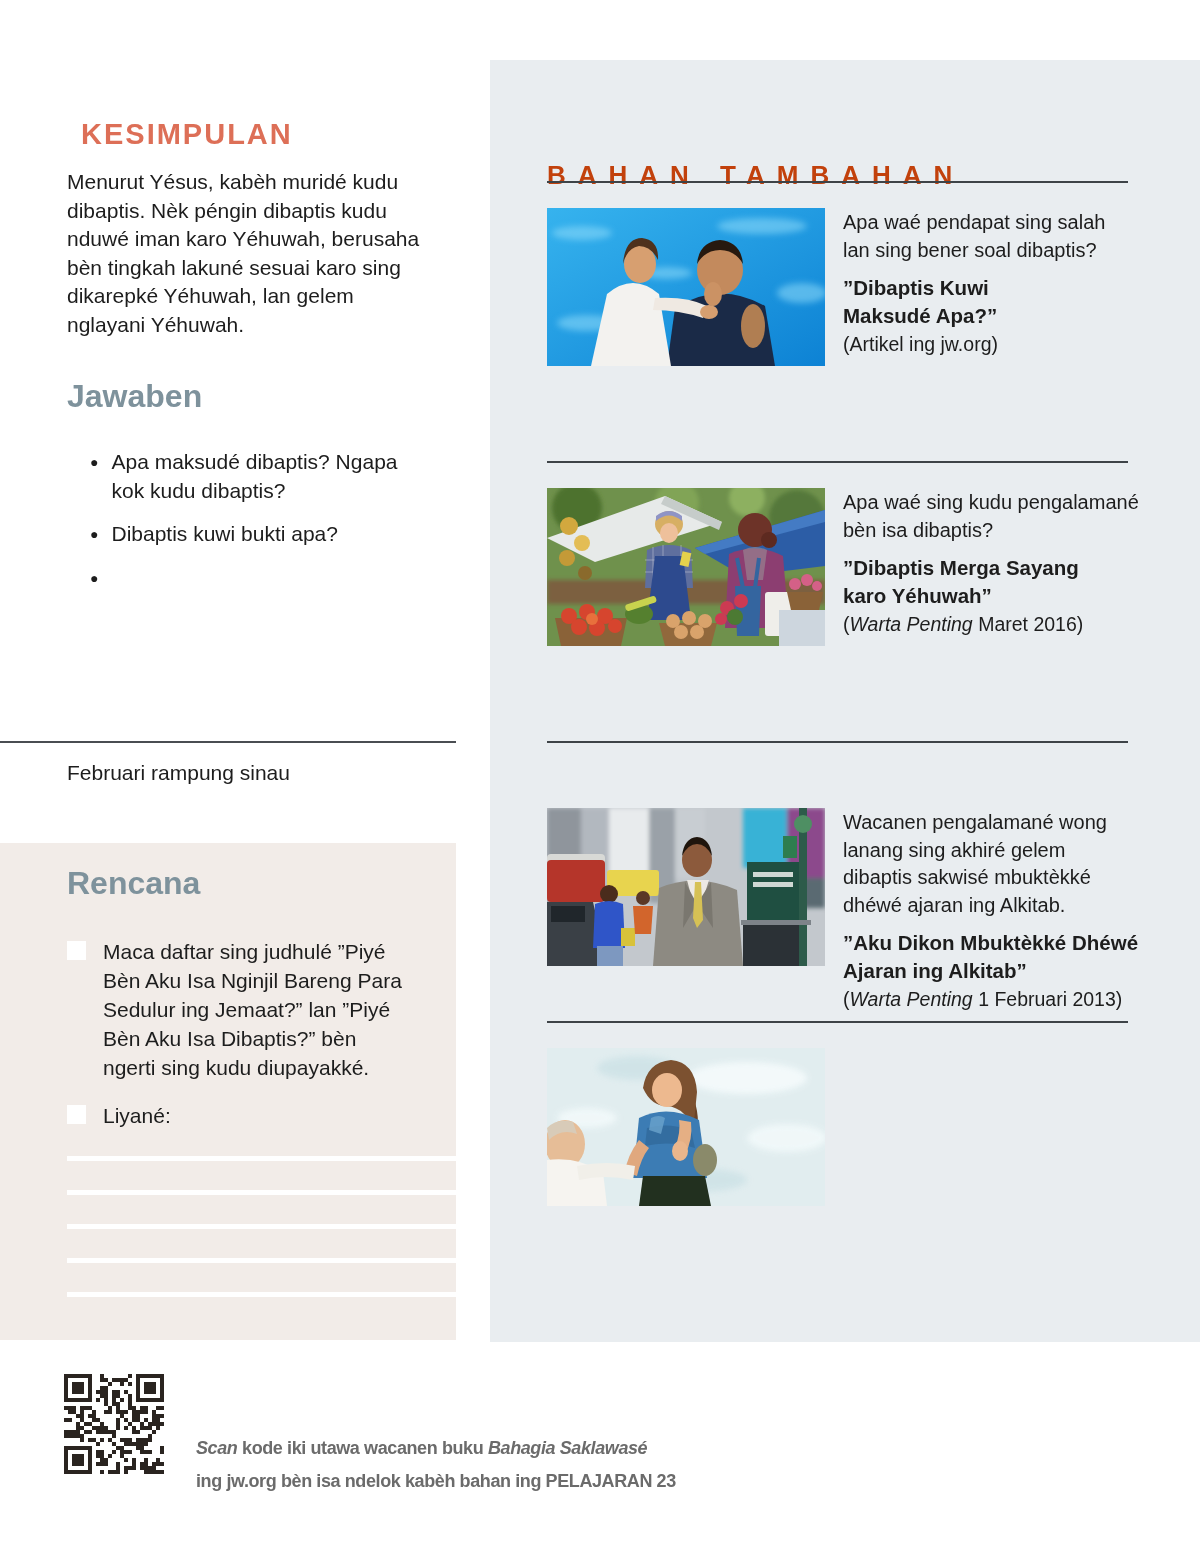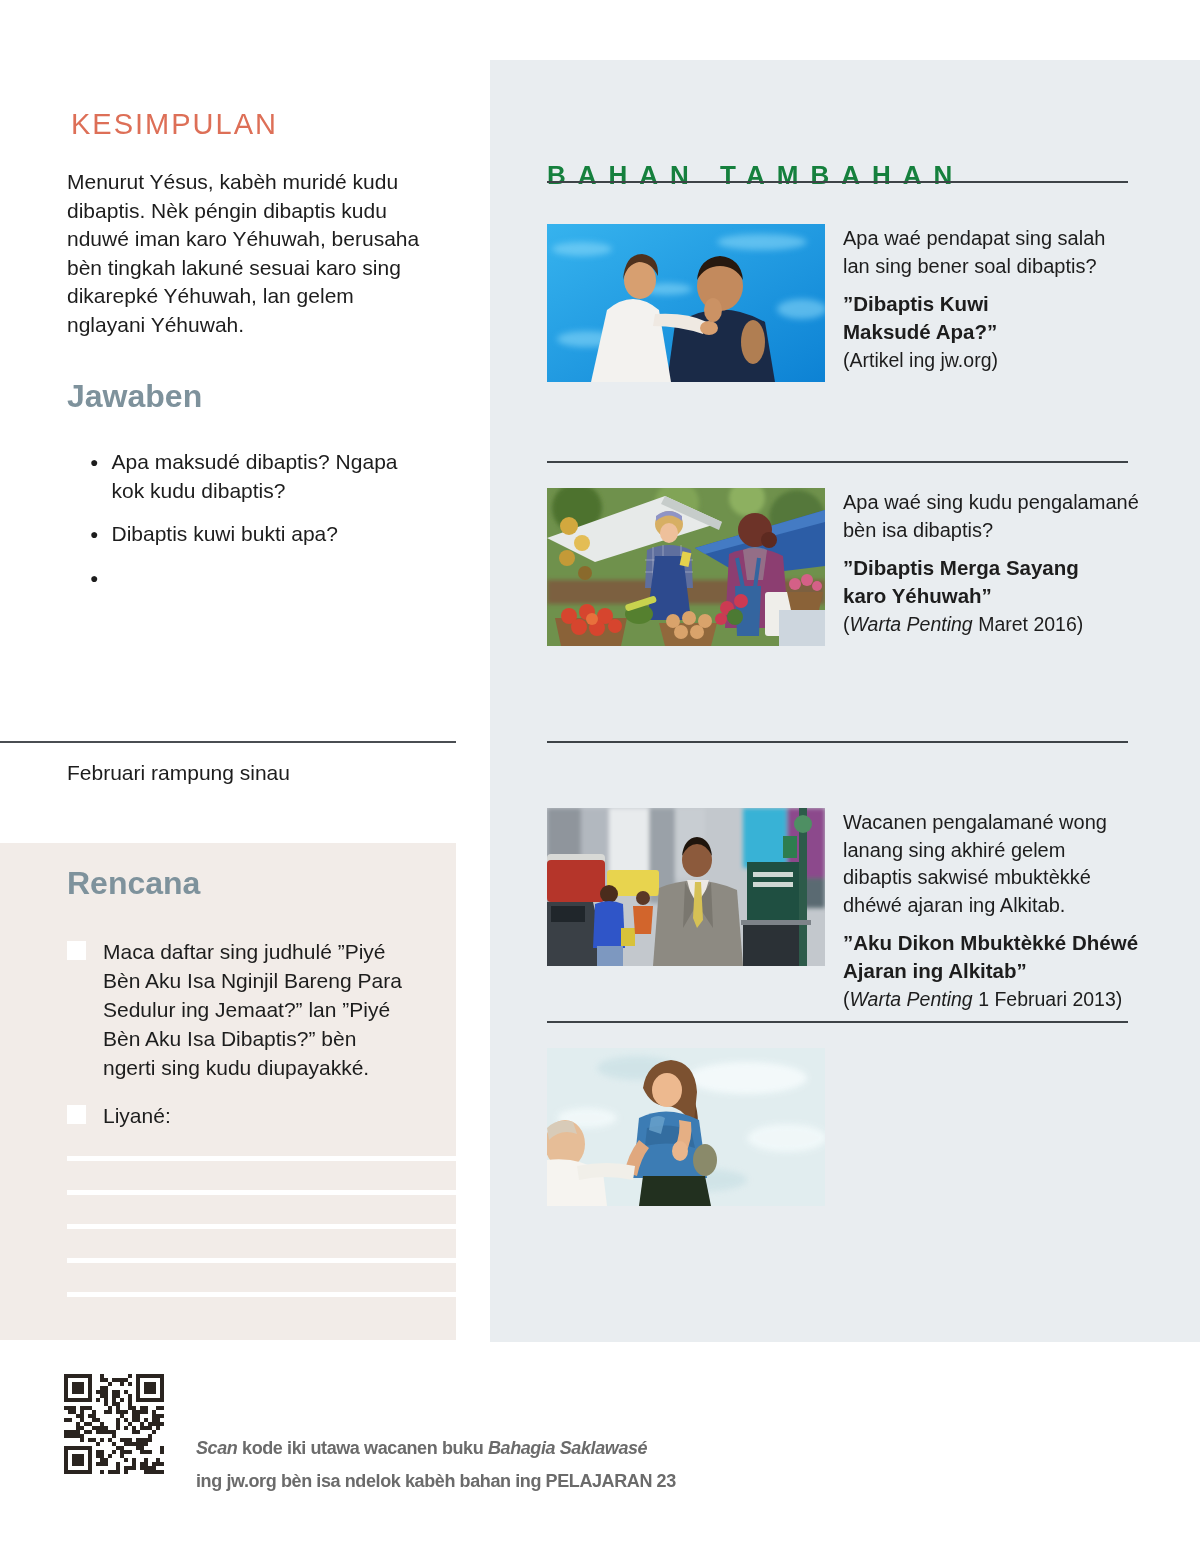--- a/index.html
+++ b/index.html
@@ -1,20 +1,20 @@
 <!DOCTYPE html>
 <html><head>
 <meta charset="utf-8">
 <style>
   html,body{margin:0;padding:0;background:#fff;}
   .page{position:relative;width:1200px;height:1543px;background:#ffffff;
         font-family:"Liberation Sans","DejaVu Sans",sans-serif;color:#1d1d1d;overflow:hidden;}
   .abs{position:absolute;}
   
-  .conclusion-title{left:67px;top:104px;font-size:29px;font-weight:normal;letter-spacing:2px;color:#dd6f57;margin:4px;}
+  .conclusion-title{left:67px;top:104px;font-size:29px;font-weight:bold;letter-spacing:2px;color:#dd6f57;margin:14px;}
   .conclusion-body{left:67px;top:168px;width:395px;font-size:21px;line-height:28.5px;white-space:pre-line;margin:0;}
   .answers-title{left:67px;top:378px;font-size:32px;font-weight:bold;color:#7e929c;margin:0;}
   .answers-list{left:90px;top:448px;width:365px;list-style:none;margin:0;padding:0;}
   .answer-item{display:flex;gap:13px;margin-bottom:15px;font-size:21px;line-height:28.5px;}
   .dot{flex:none;font-size:14px;line-height:28.5px;}
   .answer-text{white-space:pre-line;}
   .rule{left:0;top:741px;width:456px;height:2px;background:#4a4e52;}
   .completion-label{left:67px;top:761px;font-size:21px;}
   .plan-box{left:0;top:843px;width:456px;height:497px;background:#f2ece8;}
   .plan-title{position:absolute;left:67px;top:22px;font-size:32px;font-weight:bold;color:#7e929c;margin:0;}
@@ -26,25 +26,25 @@
   .write-line{position:absolute;left:67px;width:389px;height:5px;background:#ffffff;}
   .wl1{top:313px}.wl2{top:347px}.wl3{top:381px}.wl4{top:415px}.wl5{top:449px}
   .qr{left:64px;top:1374px;width:100px;height:100px;}
   .qr svg{display:block;width:100%;height:100%;}
   .scan-note{left:196px;top:1432px;width:540px;font-size:18px;font-weight:bold;
              letter-spacing:-0.4px;line-height:33px;color:#6b6b6b;}
   .it{font-style:italic;}
   
   .right-panel{left:490px;top:60px;width:710px;height:1282px;background:#e9edf0;}
   .materials-title{position:absolute;left:57px;top:98px;font-size:26px;font-weight:bold;
-                   letter-spacing:12px;color:#15803d;margin:0;top:100px;}
+                   letter-spacing:12px;color:#c2410c;margin:0;top:100px;}
   .sep{position:absolute;left:57px;width:581px;height:2px;background:#3e4347;}
   .sep1{top:121px}.sep2{top:401px}.sep3{top:681px}.sep4{top:961px}
   .mat-item{position:absolute;left:57px;display:flex;gap:18px;}
-  .mi1{top:164px}.mi2{top:428px}.mi3{top:748px}.mi4{top:988px}
+  .mi1{top:148px}.mi2{top:428px}.mi3{top:748px}.mi4{top:988px}
   .photo{width:278px;height:158px;flex:none;display:block;}
   .mat-text{width:302px;}
   .desc{font-size:20px;line-height:27.5px;white-space:pre-line;margin:0;padding-top:1px;}
   .mtitle{font-size:20.5px;line-height:27.5px;font-weight:bold;white-space:pre-line;margin:10px 0 0;}
   .msource{font-size:19.5px;line-height:26px;margin:2px 0 0;}
 </style>
 </head>
 <body>
 
 <div class="page">

